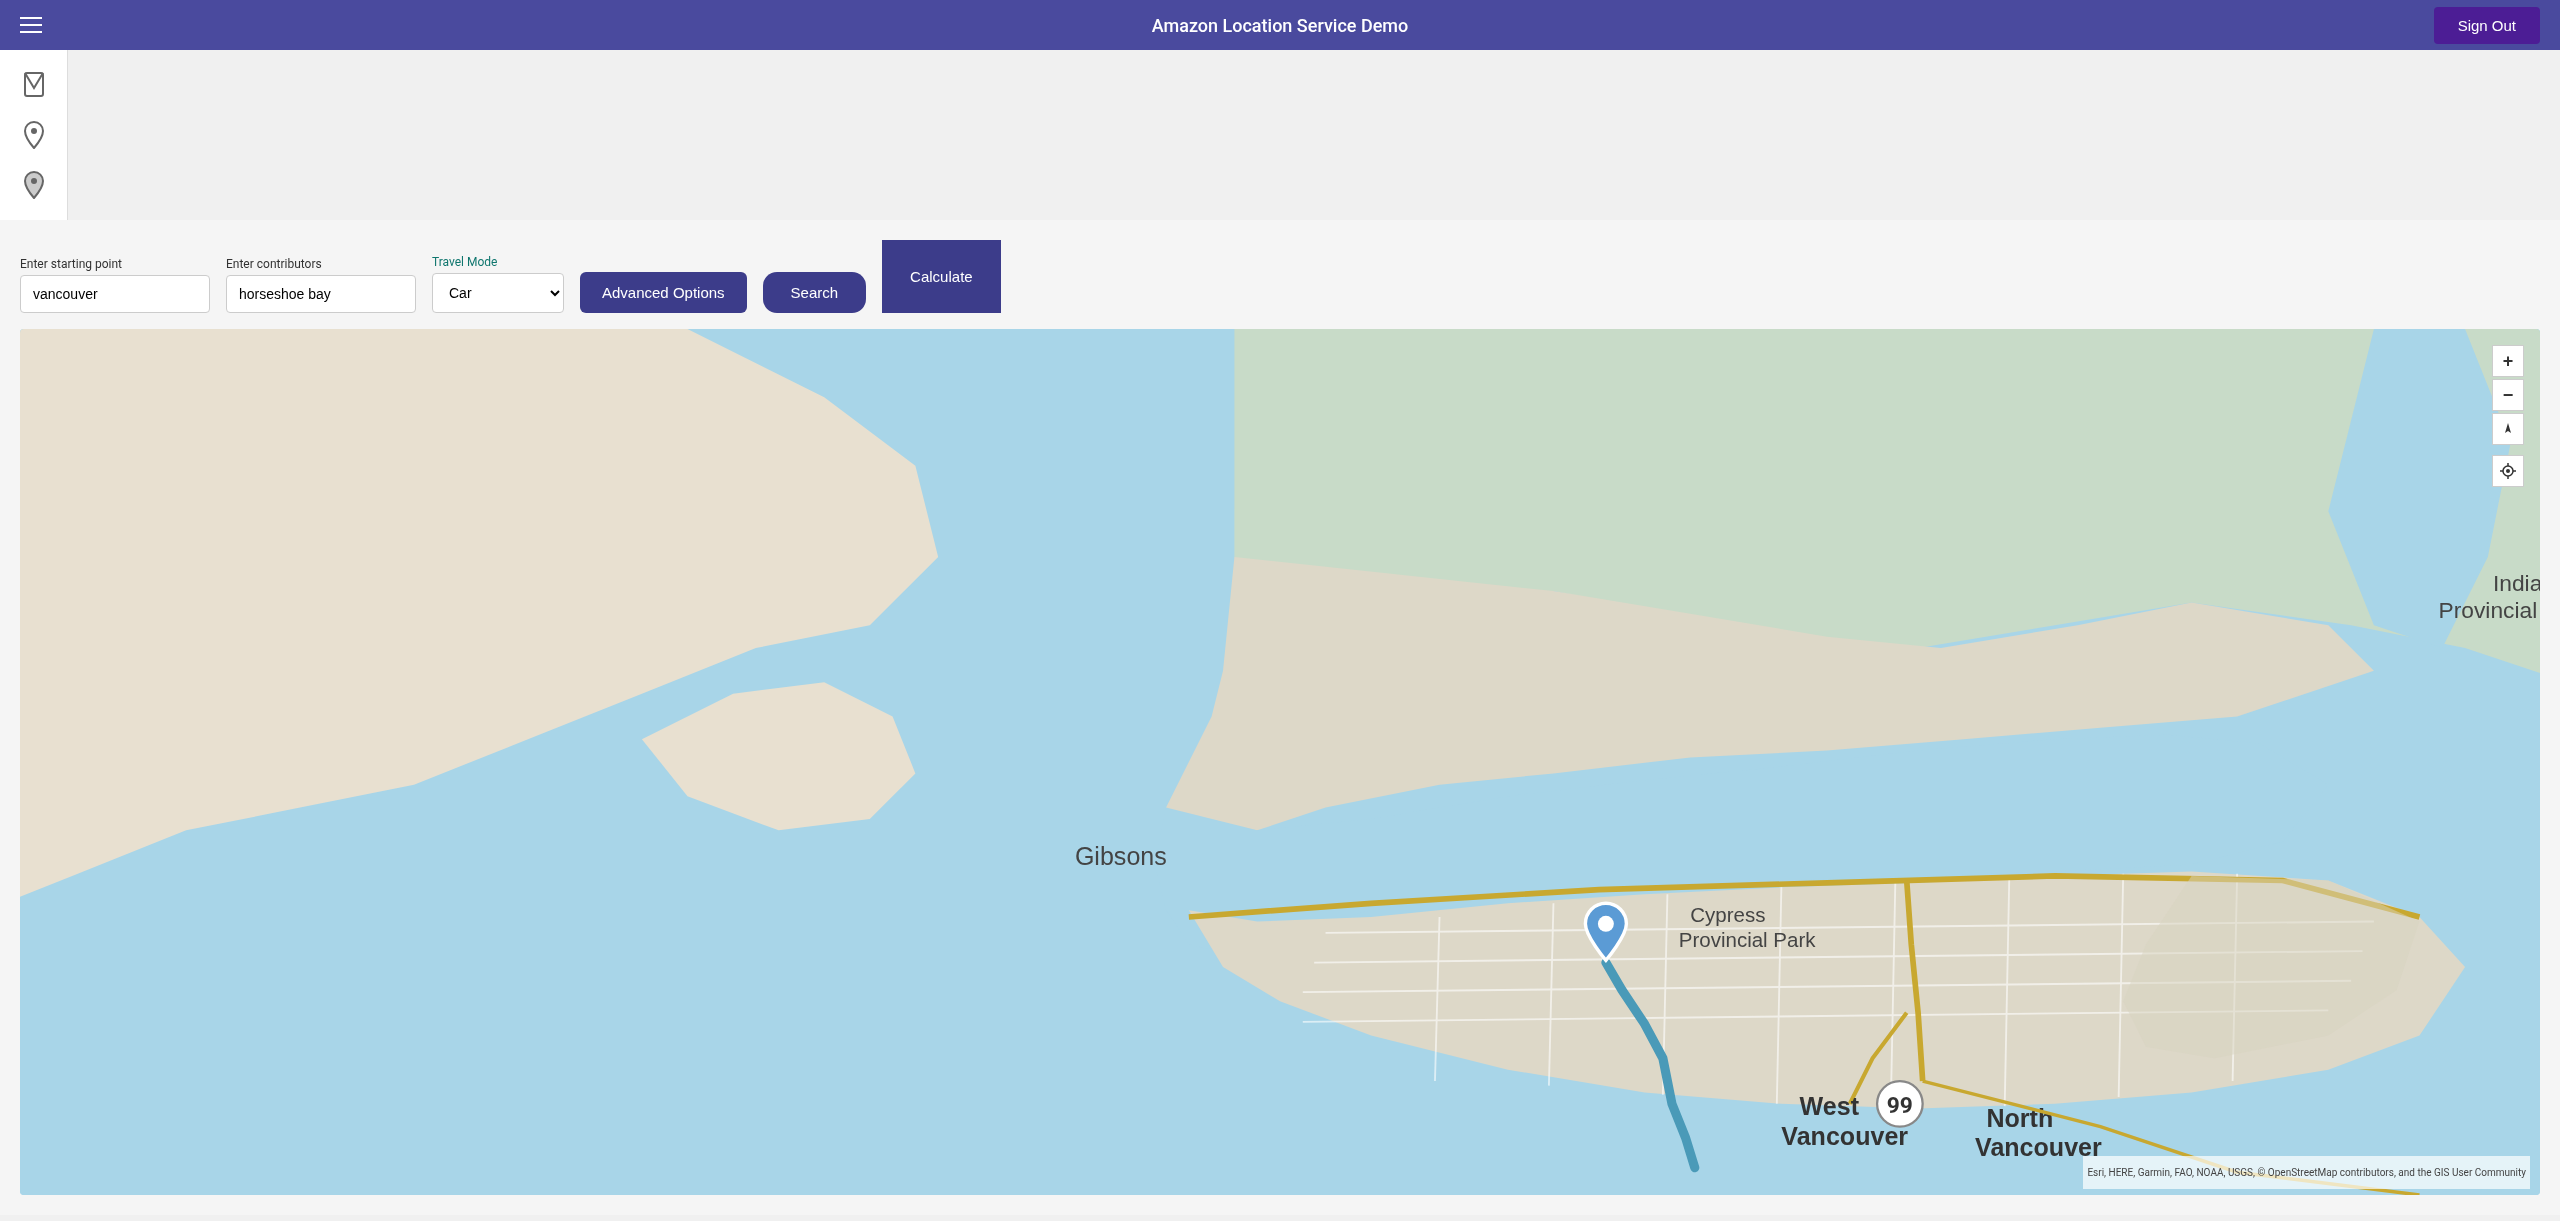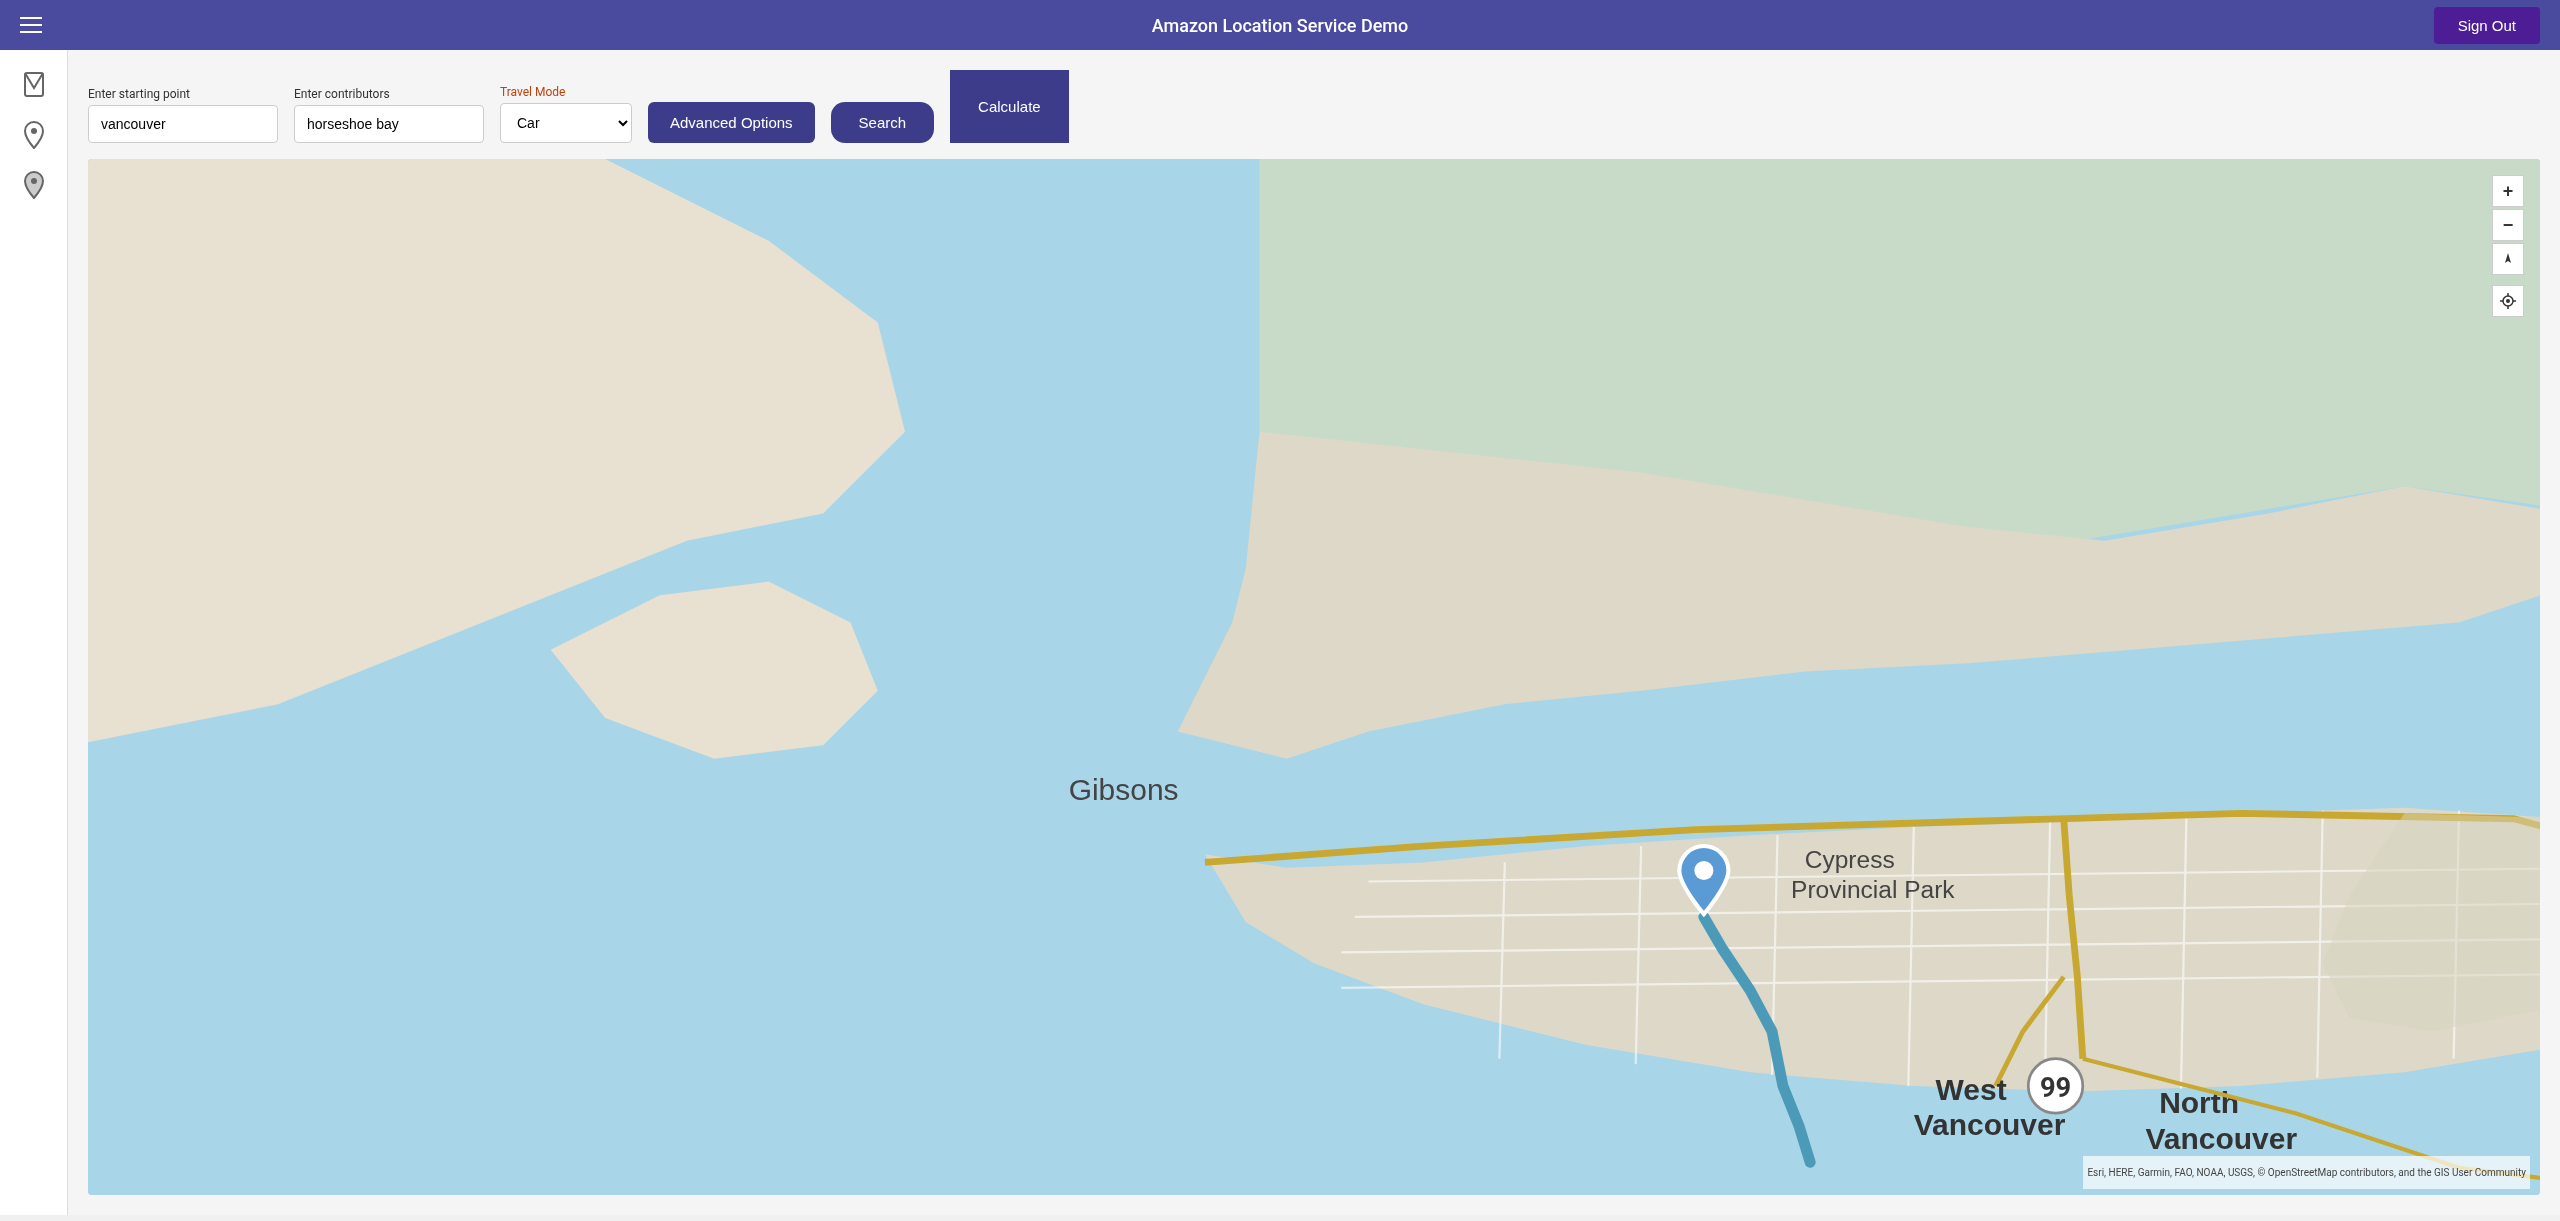--- a/index.html
+++ b/index.html
@@ -43,20 +43,21 @@
       font-size: 15px;
       border-radius: 4px;
       cursor: pointer;
       font-weight: 500;
     }
 
     
     #app-layout {
       display: flex;
       height: calc(100vh - 56px);
+      flex-direction: column;
     }
 
     
     #sidebar {
       width: 68px;
       background: white;
       border-right: 1px solid #ddd;
       display: flex;
       flex-direction: column;
       align-items: center;
@@ -106,21 +107,21 @@
       width: 190px;
       outline: none;
     }
     .select-group {
       display: flex;
       flex-direction: column;
       gap: 4px;
     }
     .select-group label {
       font-size: 12px;
-      color: #c2410c;
+      color: #0f766e;
     }
     .select-group select {
       border: 1px solid #ccc;
       border-radius: 4px;
       padding: 10px 32px 10px 12px;
       font-size: 14px;
       width: 132px;
       outline: none;
       background: white;
       cursor: pointer;

